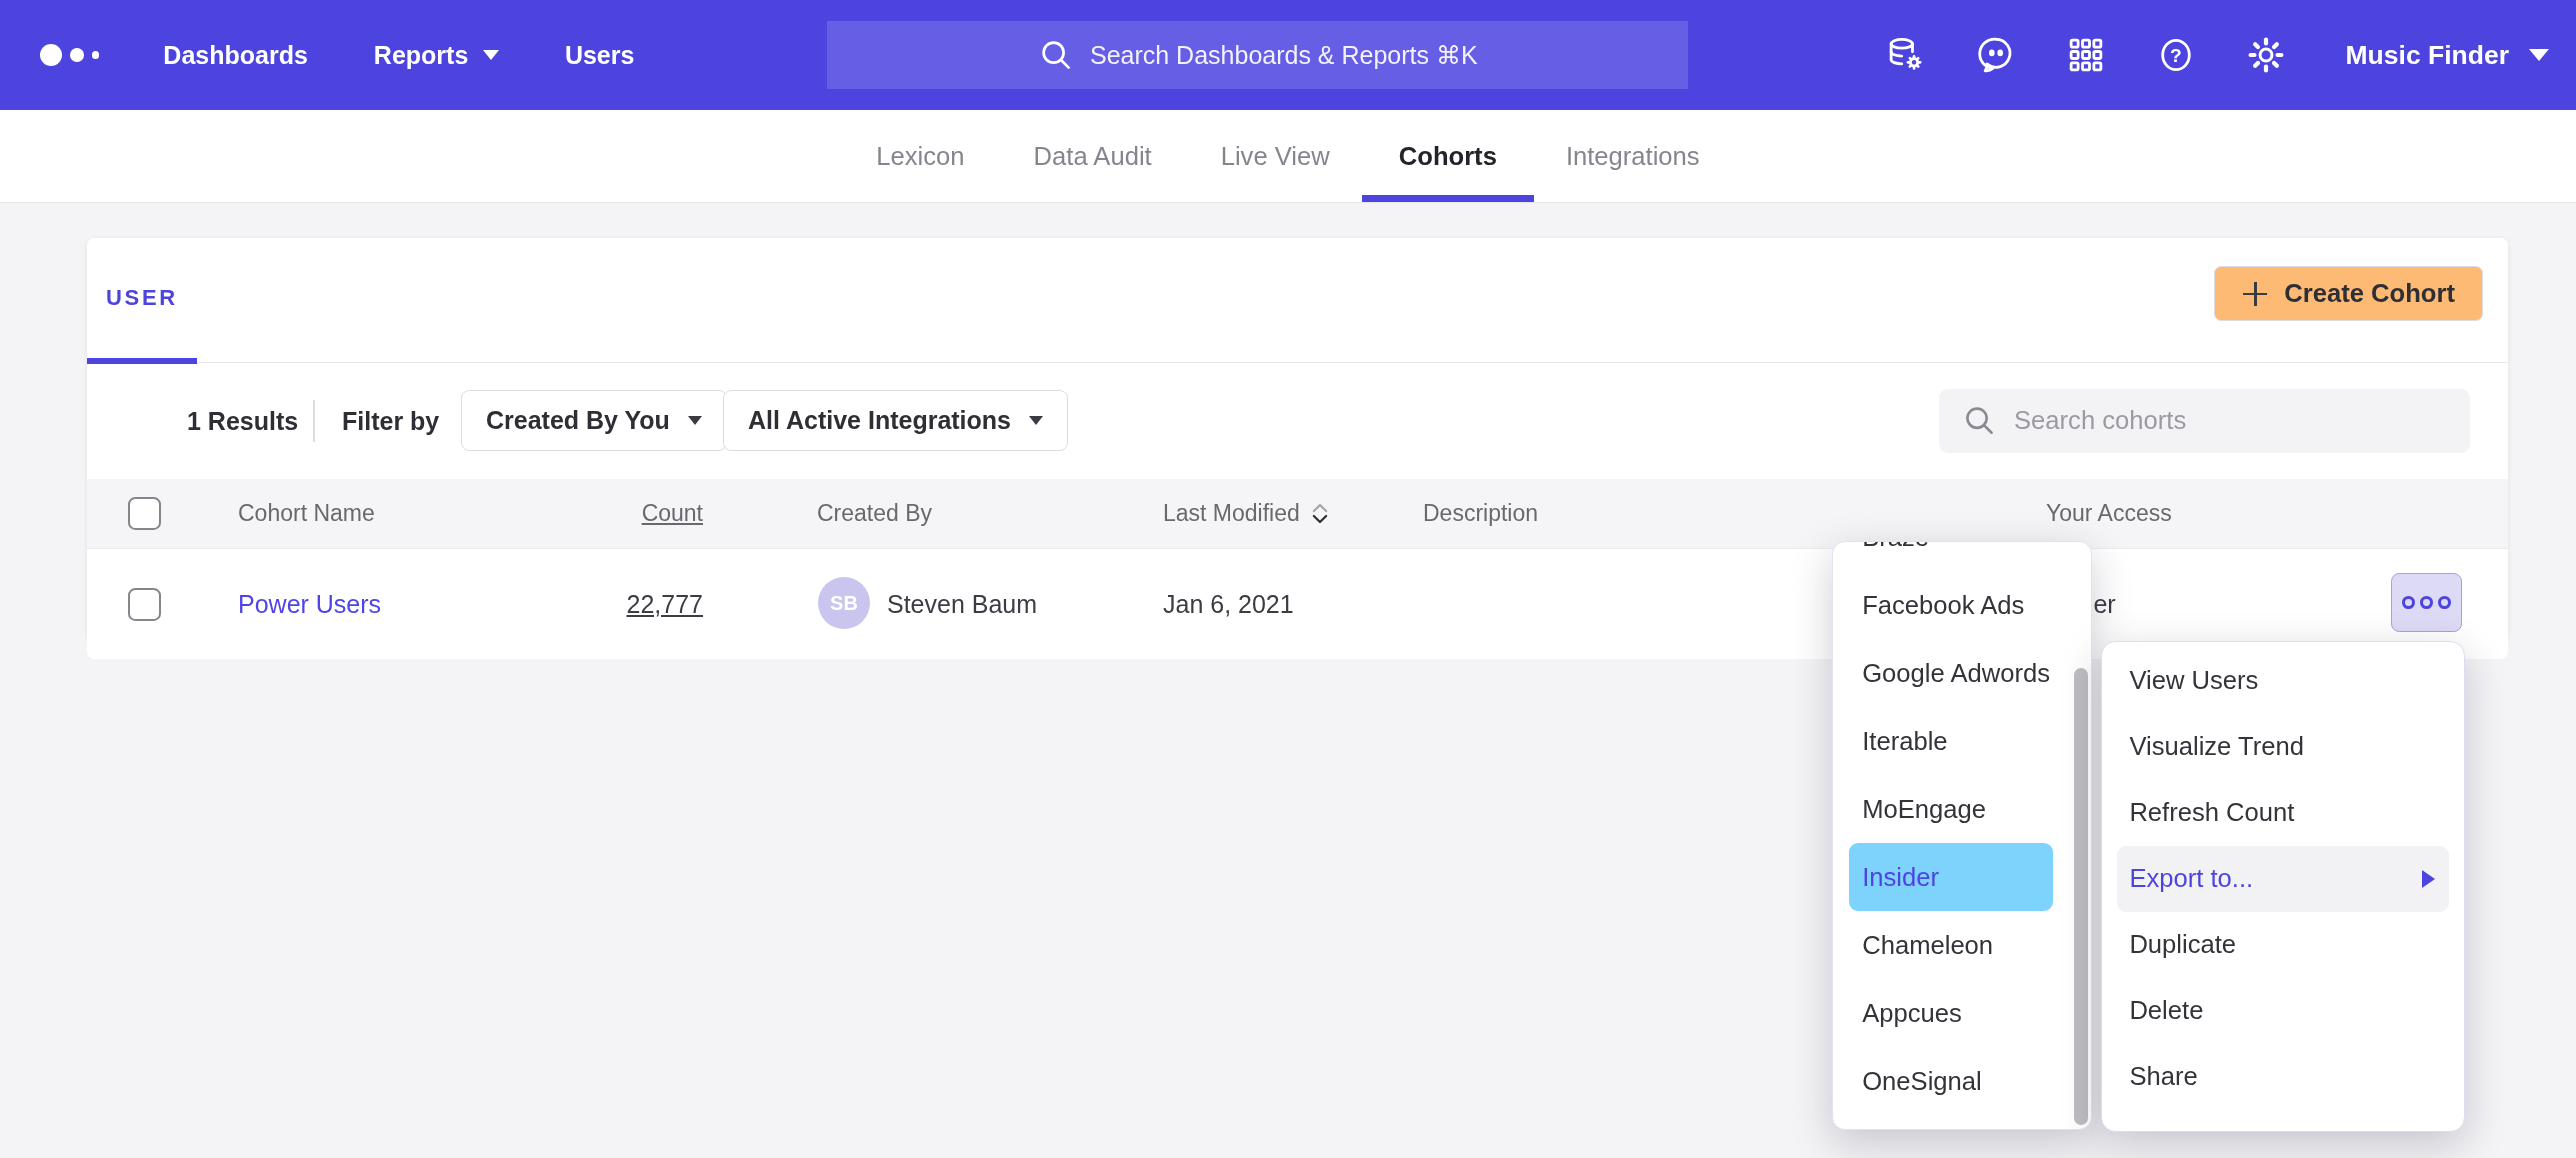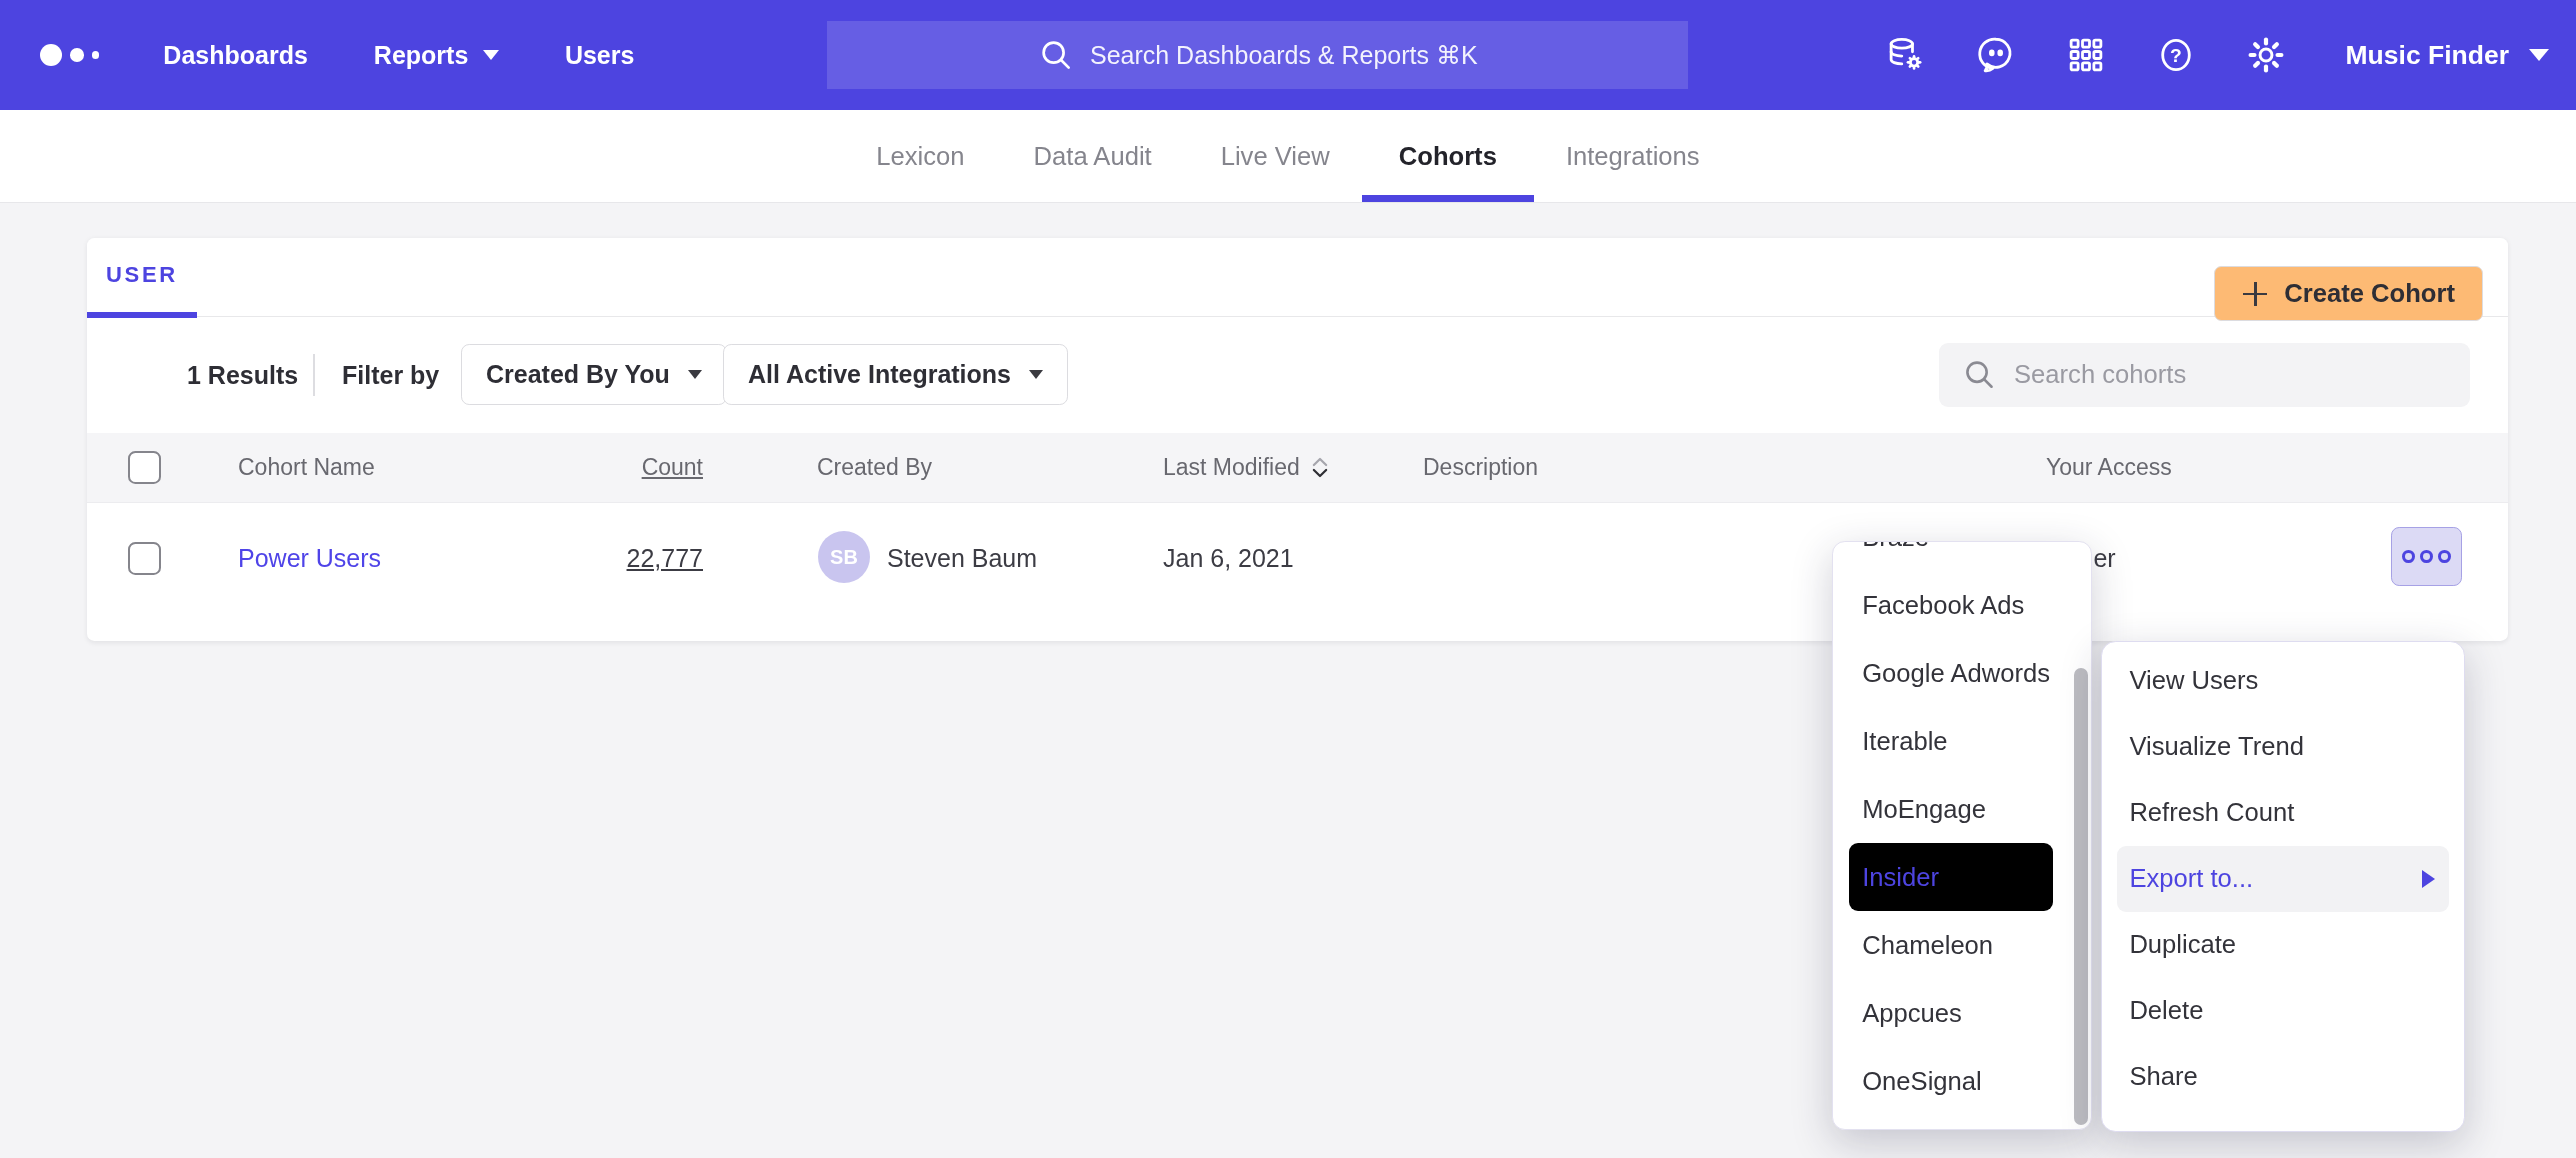--- a/index.html
+++ b/index.html
@@ -24,21 +24,21 @@
   .project-switch b { color:#fff; font-size:26.5px; }
 
   
   .tabbar { position:absolute; left:0; top:110px; width:100%; height:93px; background:#fff; border-bottom:0.9px solid #e7e7ea; display:flex; align-items:center; justify-content:center; gap:69px; }
   .tab { position:relative; height:100%; display:flex; align-items:center; font-size:25.6px; color:#85858d; cursor:pointer; }
   .tab.active { color:#23232a; font-weight:bold; }
   .tab.active::after { content:""; position:absolute; left:-37px; right:-37px; bottom:0; height:7.3px; background:#4d44e0; }
 
   
   .card { position:absolute; left:87px; top:238px; width:2421px; height:403px; background:#fff; border-radius:7.3px; box-shadow:0 1.8px 5.5px rgba(20,20,40,0.08); }
-  .card-tabs { position:relative; height:79px; border-bottom:1.8px solid #e8e8ea; }
+  .card-tabs { position:relative; height:125px; border-bottom:1.8px solid #e8e8ea; }
   .user-tab { position:absolute; left:0; top:0; bottom:-1.8px; display:flex; align-items:center; padding:0 19px; color:#4d44e0; font-size:22px; font-weight:bold; letter-spacing:2.7px; border-bottom:6.4px solid #4d44e0; cursor:pointer; }
   .create-btn { position:absolute; right:25px; top:28px; height:55px; display:flex; align-items:center; gap:16.4px; padding:0 27px; border:1.8px solid #dcdce0; border-radius:7.3px; background:#fdba74; font-size:25.6px; font-weight:bold; color:#2e2e35; cursor:pointer; }
   .plus { position:relative; width:25.6px; height:25.6px; }
   .plus::before, .plus::after { content:""; position:absolute; background:#3a3a40; }
   .plus::before { left:12px; top:0.9px; width:2.7px; height:24px; }
   .plus::after { left:0.9px; top:12px; width:24px; height:2.7px; }
 
   .filter-row { position:relative; height:116px; }
   .f-item { position:absolute; top:0; bottom:0; display:flex; align-items:center; font-size:25px; color:#2e2e35; }
   .results { left:100px; font-weight:bold; }
@@ -70,21 +70,21 @@
   .name-cell { left:800px; }
   .access-cell { left:1955px; }
   .more-btn { position:absolute; left:2304px; top:24px; width:71px; height:59px; background:#dcdaf5; border:1.8px solid #a6a1e5; border-radius:8.2px; display:flex; align-items:center; justify-content:center; gap:5.5px; cursor:pointer; }
   .more-btn i { width:12.8px; height:12.8px; border:3.2px solid #4d44e0; border-radius:50%; }
 
   
   .menu { position:absolute; background:#fff; box-shadow:0 12.8px 40px rgba(35,35,70,0.22); z-index:20; }
   .submenu { left:1832px; top:541px; width:260px; height:589px; border-radius:12.8px; border:1.4px solid #e3e1f0; overflow:hidden; }
   .submenu-list { margin-top:-39px; }
   .sm-item { height:68px; margin:0 38px 0 15.5px; padding-left:13.7px; display:flex; align-items:center; font-size:25.6px; color:#33333a; border-radius:9px; cursor:pointer; white-space:nowrap; }
-  .sm-item.hl { background:#000000; color:#4d44e0;text-align:center; }
+  .sm-item.hl { background:#7dd3fc; color:#4d44e0;text-align:center; }
   .scroll-thumb { position:absolute; right:2.7px; top:126px; width:14.6px; height:457px; background:#bcbcc1; border-radius:7.3px; cursor:grab; }
   .ctxmenu { left:2101px; top:641px; width:364px; height:491px; border-radius:14.6px; border:1.4px solid #dedcf0; padding-top:5.5px; }
   .cm-item { height:66px; margin:0 14.6px; padding:0 14.6px 0 12.8px; display:flex; align-items:center; justify-content:space-between; font-size:25.6px; color:#33333a; border-radius:9px; cursor:pointer; }
   .cm-item.hl { background:#f2f2f4; color:#4d44e0; }
   .arrow-right { width:0; height:0; border-top:9px solid transparent; border-bottom:9px solid transparent; border-left:13.7px solid #4d44e0; }
 </style>
 </head>
 <body>
 
 <div class="stage">

